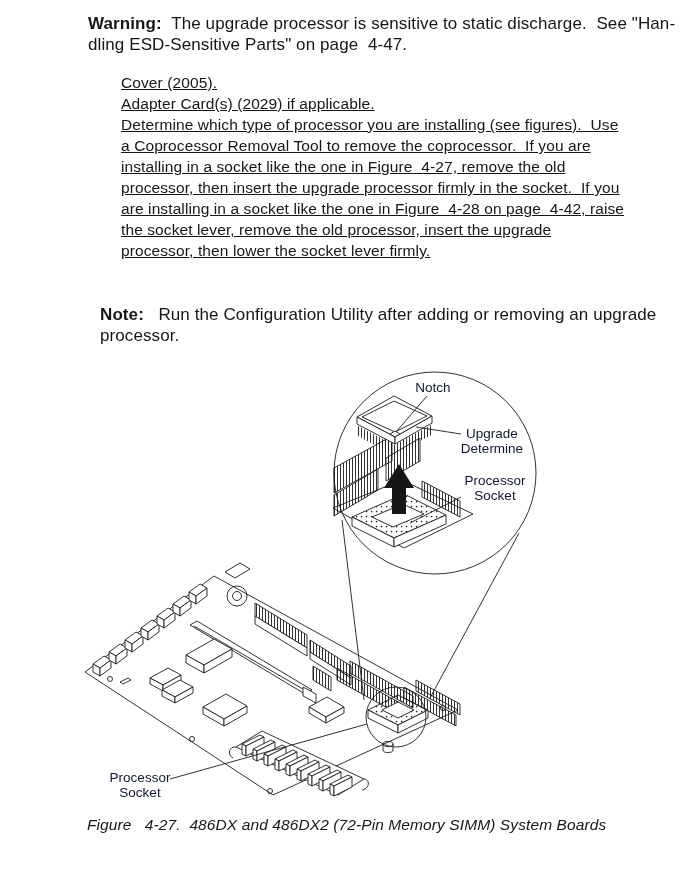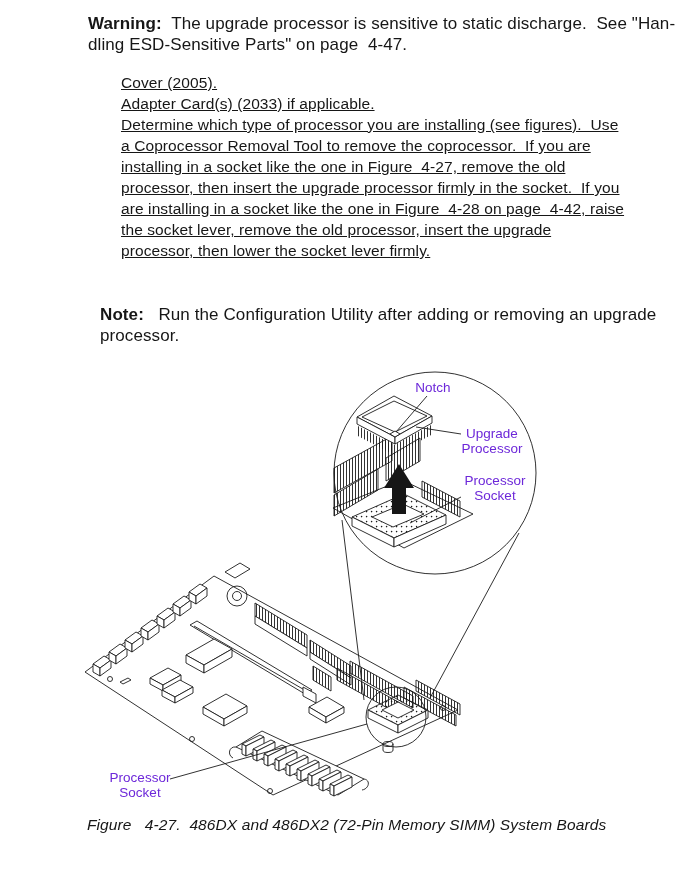--- a/index.html
+++ b/index.html
@@ -5,38 +5,38 @@
   html,body{margin:0;padding:0;background:#e8e8e8;}
   .page{
     position:relative; width:691px; height:873px; background:#ffffff;
     font-family:"Liberation Sans", sans-serif; color:#161616;
     overflow:hidden; margin:0 auto;
   }
   .tb{position:absolute; font-size:17px; line-height:21px; white-space:pre; letter-spacing:.1px;}
   .tb b{font-weight:bold;}
   .steps p{margin:0; font-size:15.5px; line-height:21px; white-space:pre; letter-spacing:.1px;}
   .art{position:absolute; left:0; top:0; width:691px; height:873px;}
-  .lbl{position:absolute; font-size:13.5px; line-height:15px; white-space:pre; text-align:center; color:#6d28d9;}
+  .lbl{position:absolute; font-size:13.5px; line-height:15px; white-space:pre; text-align:center; color:#0f172a;}
   .caption{position:absolute; font-size:15.5px; font-style:italic; white-space:pre; letter-spacing:.1px;text-align:center;}
   svg .w{fill:#ffffff;stroke:#1b1b1b;stroke-width:.9;}
   svg .ln{fill:none;stroke:#1b1b1b;stroke-width:.9;}
   svg .h{fill:url(#vhatch);stroke:#1b1b1b;stroke-width:.9;}
   svg .d{fill:url(#dots);stroke:#1b1b1b;stroke-width:.9;}
 </style>
 </head>
 <body>
 
 <div class="page">
 
   <div class="tb" style="left:88px; top:13px;"><b>Warning:</b><span>  The upgrade processor is sensitive to static discharge.  See "Han-
 dling ESD-Sensitive Parts" on page  4-47.</span></div>
 
   <div class="steps" style="position:absolute; left:121px; top:72px;text-decoration:underline;">
     <p>Cover (2005).</p>
-    <p>Adapter Card(s) (2033) if applicable.</p>
+    <p>Adapter Card(s) (2029) if applicable.</p>
     <p>Determine which type of processor you are installing (see figures).  Use
 a Coprocessor Removal Tool to remove the coprocessor.  If you are
 installing in a socket like the one in Figure  4-27, remove the old
 processor, then insert the upgrade processor firmly in the socket.  If you
 are installing in a socket like the one in Figure  4-28 on page  4-42, raise
 the socket lever, remove the old processor, insert the upgrade
 processor, then lower the socket lever firmly.</p>
   </div>
 
   <div class="tb" style="left:100px; top:304px;"><b>Note:</b><span>   Run the Configuration Utility after adding or removing an upgrade
@@ -197,21 +197,21 @@
         <line class="ln" x1="461" y1="434" x2="416" y2="427"></line>
         <line class="ln" x1="461" y1="497" x2="410" y2="523"></line>
       </g>
     </g>
 
     <line class="ln" x1="170" y1="779" x2="367" y2="724"></line>
   </svg>
 
   <div class="lbl" style="left:411px; top:380px; width:44px;">Notch</div>
   <div class="lbl" style="left:452px; top:426px; width:80px;">Upgrade
-Processor</div>
+Determine</div>
   <div class="lbl" style="left:455px; top:473px; width:80px;">Processor
 Socket</div>
   <div class="lbl" style="left:100px; top:770px; width:80px;">Processor
 Socket</div>
 
   <div class="caption" style="left:87px; top:816px;">Figure   4-27.  486DX and 486DX2 (72-Pin Memory SIMM) System Boards</div>
 
 </div>
 
 </body></html>

